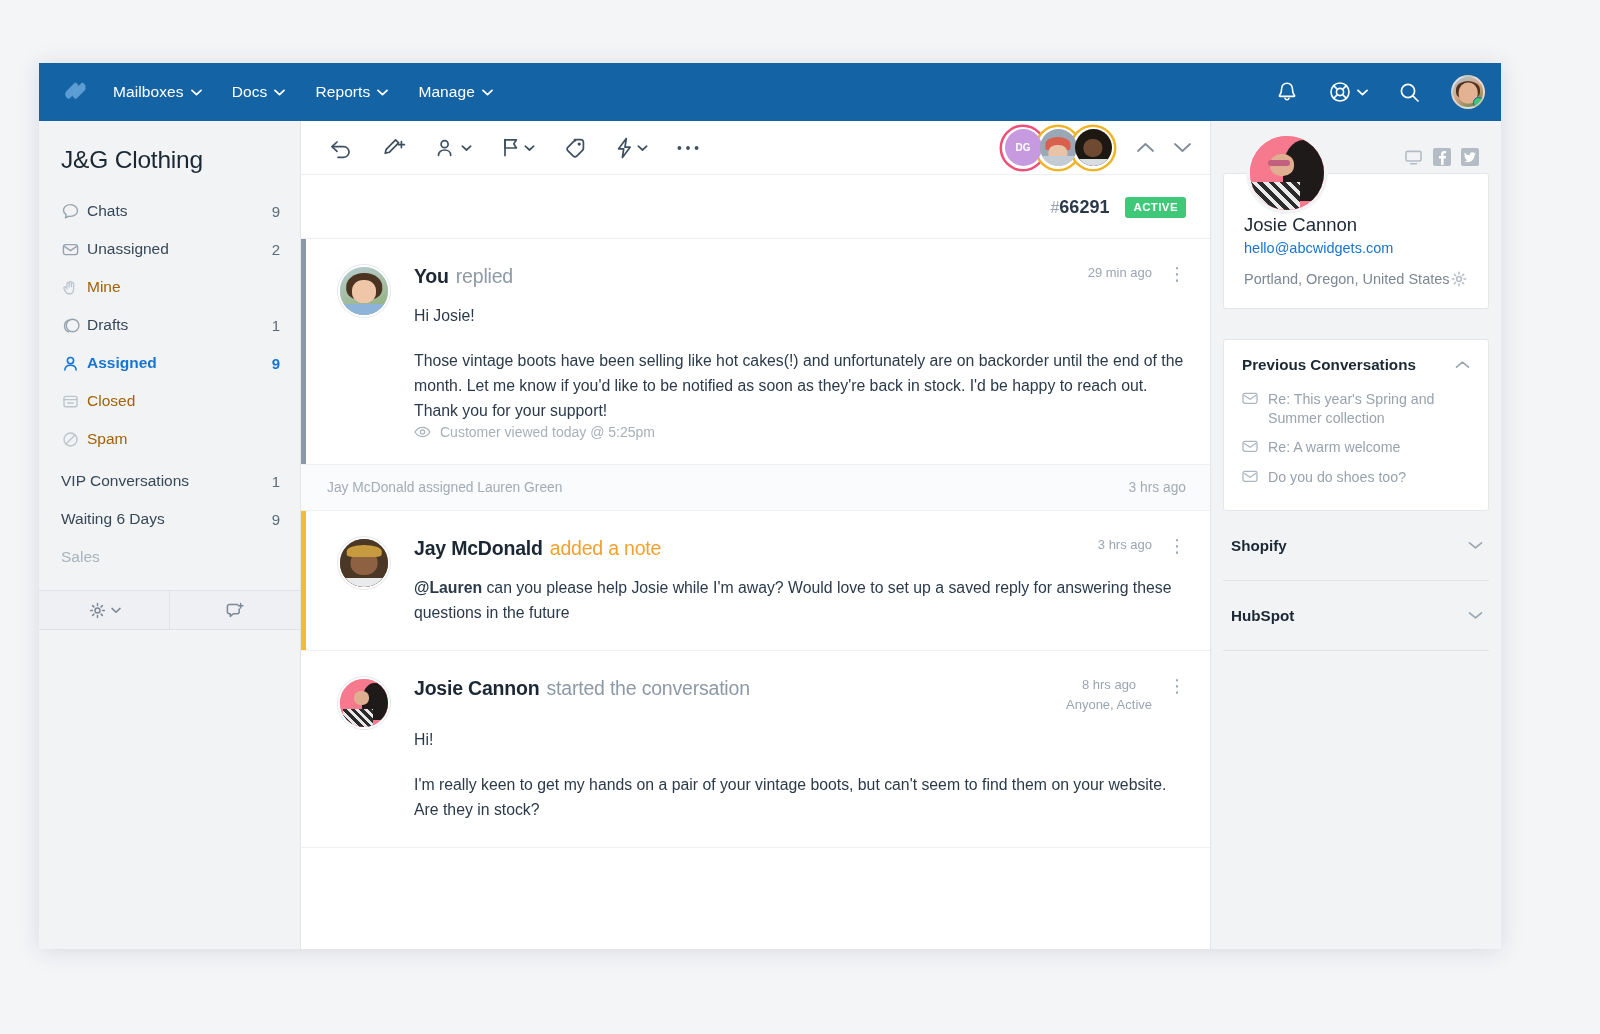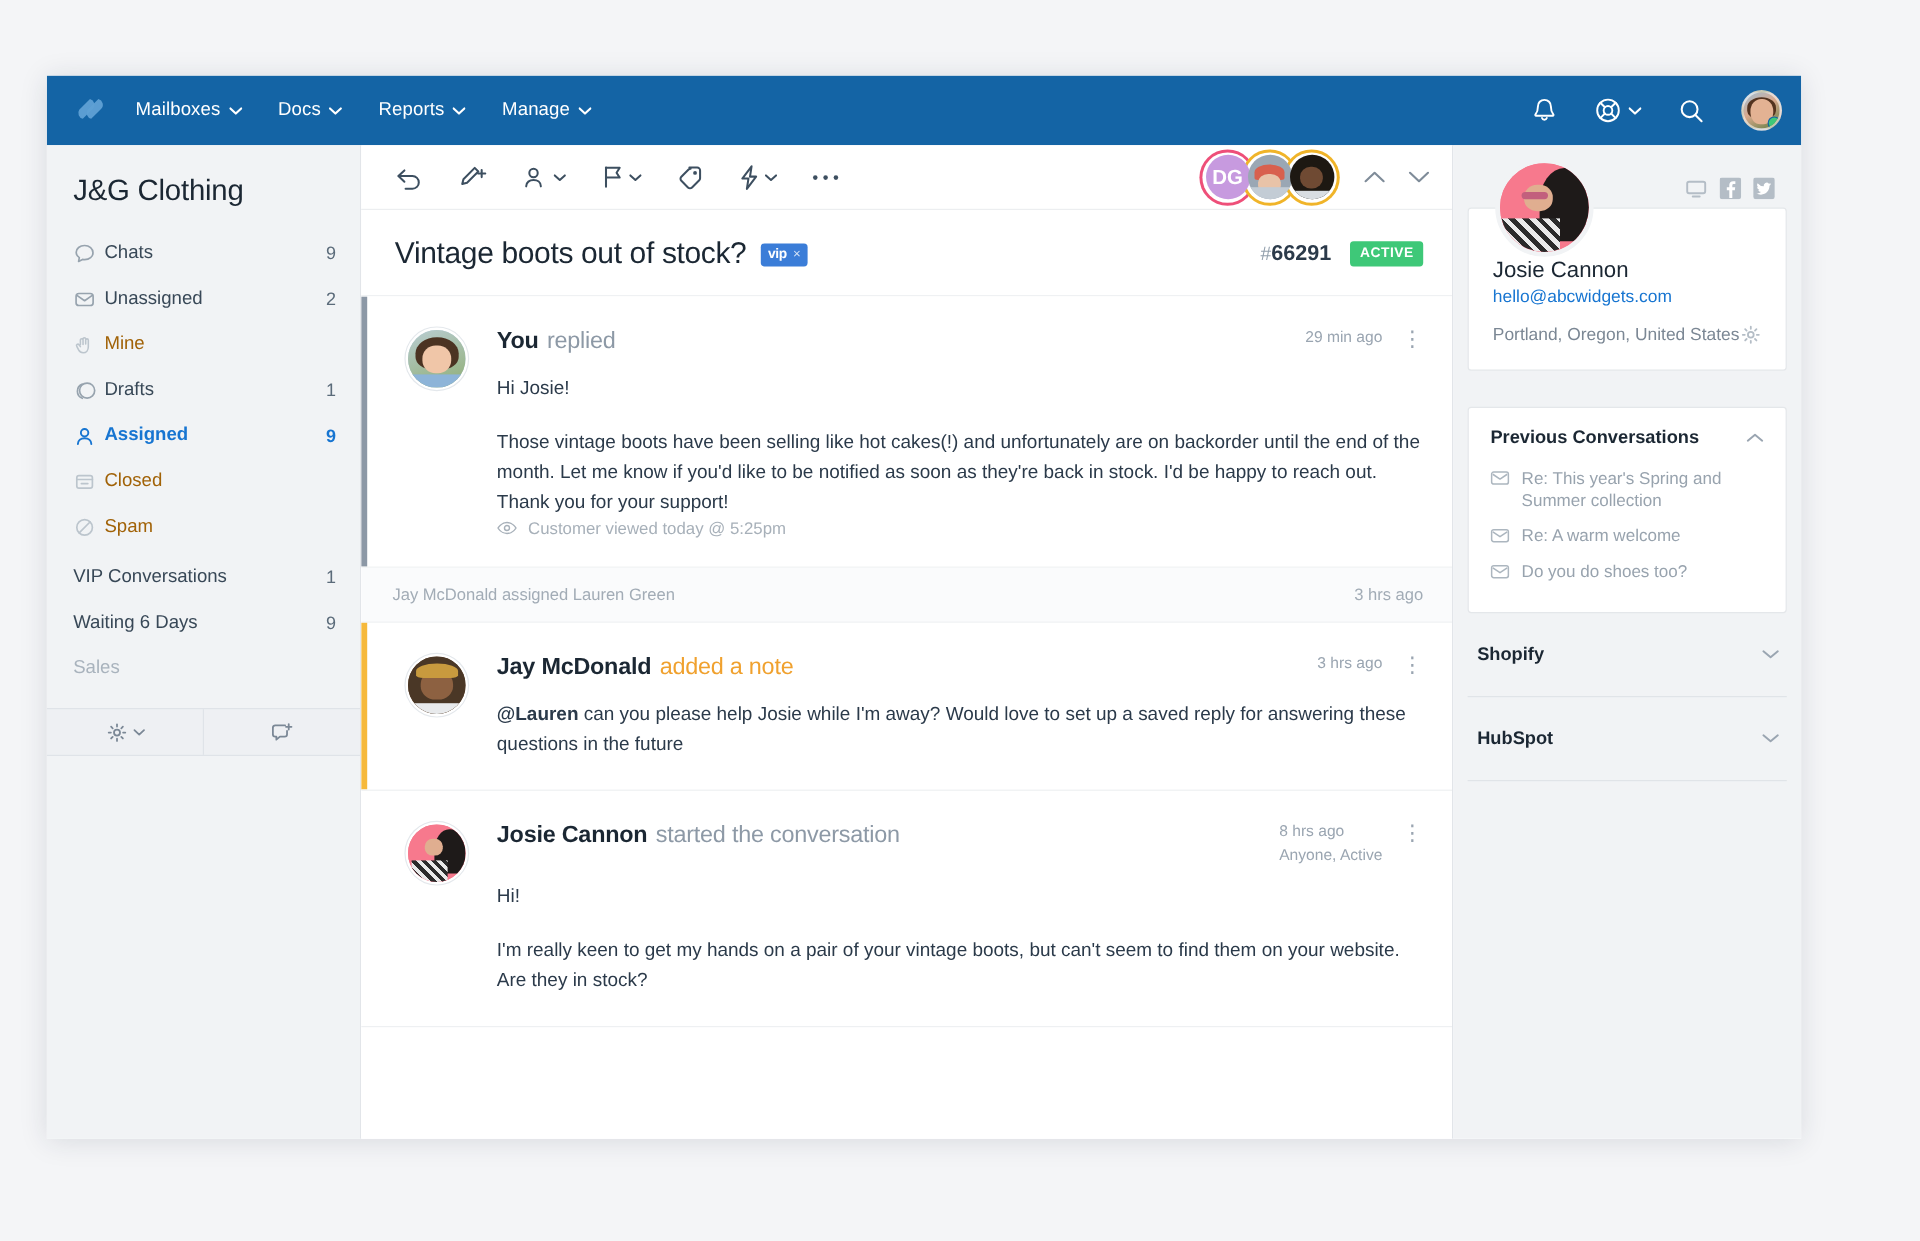--- a/index.html
+++ b/index.html
@@ -105,21 +105,21 @@
     height: 54px; flex: 0 0 54px; display: flex; align-items: center;
     padding: 0 18px 0 28px; border-bottom: 1px solid #eceef0;
   }
   .tb-icons { display: flex; align-items: center; gap: 28px; color: #3d4f60; }
   .tb-btn { display: flex; align-items: center; gap: 3px; cursor: pointer; }
   .tb-spacer { flex: 1; }
   .tb-avatars { display: flex; align-items: center; }
   .av {
     width: 37px; height: 37px; border-radius: 50%;
     display: flex; align-items: center; justify-content: center;
-    font-size: 17px; font-weight: 700; color: #fff; cursor: pointer;
+    font-size: 10px; font-weight: 700; color: #fff; cursor: pointer;
     position: relative; overflow: hidden;
   }
   .av-wrap { border-radius: 50%; padding: 2.5px; background: #fff; margin-left: -7px; }
   .av-wrap:first-child { margin-left: 0; }
   .av-ring-pink { box-shadow: 0 0 0 2.5px #ee4f79; }
   .av-ring-gold { box-shadow: 0 0 0 2.5px #f0b429; }
   .tb-nav { display: flex; align-items: center; gap: 18px; margin-left: 22px; color: #7f8c99; }
   .tb-nav span { cursor: pointer; }
 
   
@@ -156,21 +156,21 @@
   .msg-av {
     width: 52px; height: 52px; border-radius: 50%; flex: 0 0 52px; margin-right: 24px;
     overflow: hidden; position: relative; border: 2px solid #fff;
     box-shadow: 0 0 0 1px #e4e8ec;
   }
   .msg-body { flex: 1; min-width: 0; }
   .msg-hd { display: flex; align-items: flex-start; }
   .msg-who { font-size: 19.5px; color: #1b2733; font-weight: 700; letter-spacing: -.2px; }
   .msg-act { font-size: 19.5px; color: #8d99a6; font-weight: 400; margin-left: 7px; letter-spacing: -.2px; }
   .msg-act.note-act { color: #f0a12e; }
-  .msg-meta { margin-left: auto; text-align: left; padding-left: 18px; white-space: nowrap; }
+  .msg-meta { margin-left: auto; text-align: center; padding-left: 18px; white-space: nowrap; }
   .msg-time { font-size: 13px; color: #9aa5b1; }
   .msg-sub { font-size: 13px; color: #9aa5b1; margin-top: 5px; }
   .kebab {
     margin-left: 16px; color: #9aa5b1; cursor: pointer; line-height: 1;
     font-size: 18px; letter-spacing: 0; display: inline-block;
   }
   .msg-text { font-size: 15.8px; color: #2b3a4a; line-height: 1.58; margin-top: 16px; }
   .msg-text p + p { margin-top: 20px; }
   .msg-text b { font-weight: 700; }
   .viewed {
@@ -531,26 +531,20 @@
           </span>
           <span>
             <svg width="19" height="13" viewBox="0 0 19 13">
                 <path d="M2 3 9.5 10 17 3" fill="none" stroke="currentColor" stroke-width="1.8" stroke-linecap="round" stroke-linejoin="round"></path>
               </svg>
           </span>
         </div>
       </div>
 
       <div class="conv-head">
-        <div class="conv-title">
-          <span>Vintage boots out of stock?</span><span class="vip-tag">
-              <span>vip</span>
-              <span class="x">×</span>
-            </span>
-        </div>
         <div class="ch-spacer"></div>
         <div class="conv-num">
           <span class="hash">#</span><span>66291</span>
         </div>
         <div class="status-badge">ACTIVE</div>
       </div>
 
       <div class="thread">
 
         <div class="msg reply">

